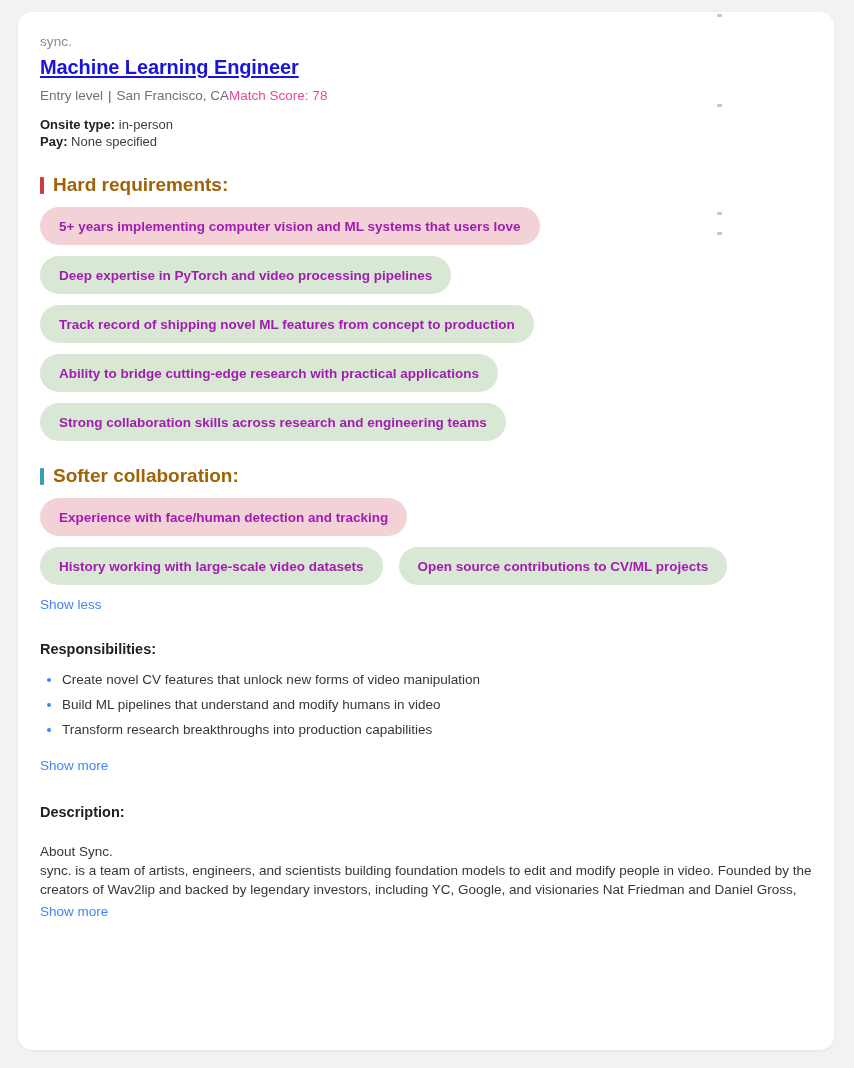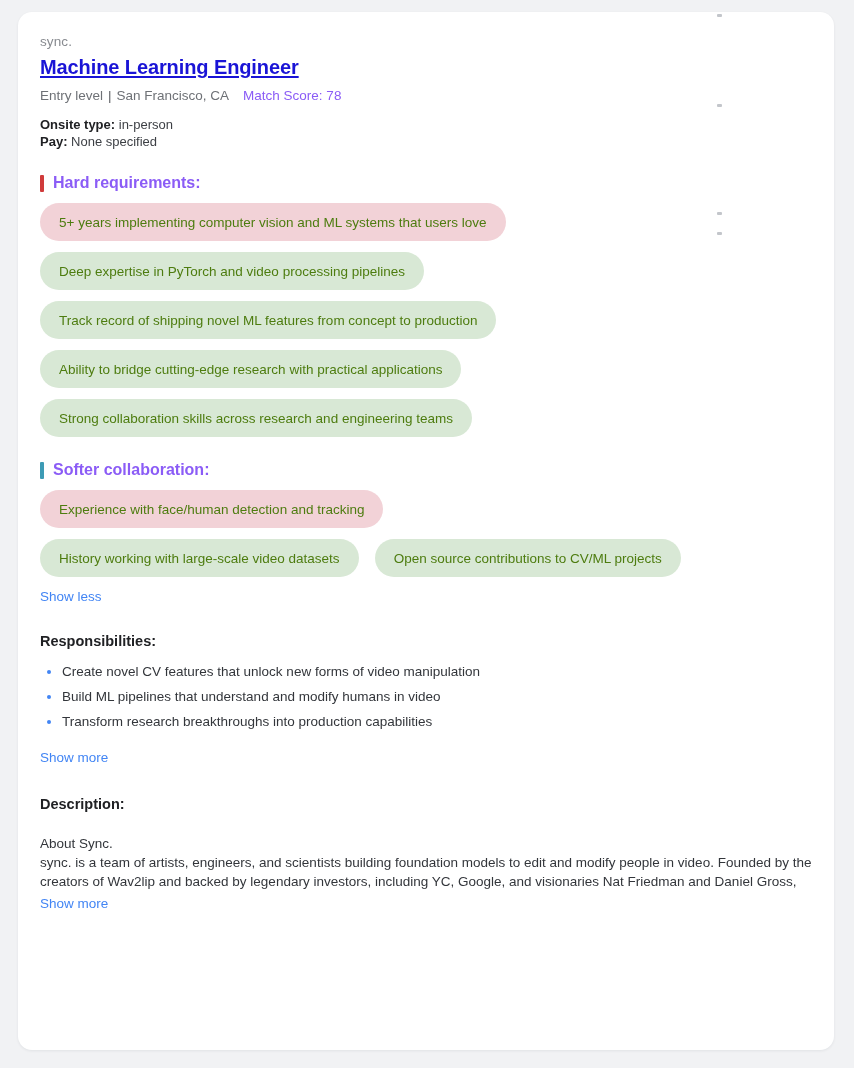--- a/index.html
+++ b/index.html
@@ -45,36 +45,35 @@
   }
   .meta-row {
     font-size: 13.5px;
     color: #6e7176;
     margin: 0 0 13px 0;
     display: flex;
     align-items: center;
   }
   .meta-sep { margin: 0 5px; color: #5a5d62; }
   .match-score {
-    color: #8b5cf6;
-    margin-left: 14px;
+    color: #ec4899;
   }
   .kv {
     font-size: 13px;
     color: #3c3f44;
     line-height: 17px;
   }
   .kv b { color: #202124; font-weight: bold; }
   .section-head {
     display: flex;
     align-items: center;
     margin: 24px 0 11px 0;
-    font-size: 16px;
-    font-weight: bold;
-    color: #8b5cf6;
+    font-size: 19px;
+    font-weight: bold;
+    color: #a16207;
   }
   .bar {
     width: 4px;
     height: 17px;
     border-radius: 1px;
     margin-right: 9px;
     flex: none;
   }
   .bar-hard { background: #d03b3b; }
   .bar-soft { background: #3d9bb5; }
@@ -84,23 +83,24 @@
     gap: 11px 16px;
     margin-bottom: 0;
   }
   .pill {
     display: inline-flex;
     align-items: center;
     height: 38px;
     padding: 0 19px;
     border-radius: 19px;
     font-size: 13.5px;
-    color: #4d7c0f;
+    color: #a21caf;
     white-space: nowrap;
     cursor: default;
+    font-weight: bold;
   }
   .pill.match { background: #d8e8d5; }
   .pill.gap { background: #f2d2d7; }
   .link {
     display: inline-block;
     font-size: 13.5px;
     color: #4285f4;
     cursor: pointer;
     margin-top: 14px;
   }

